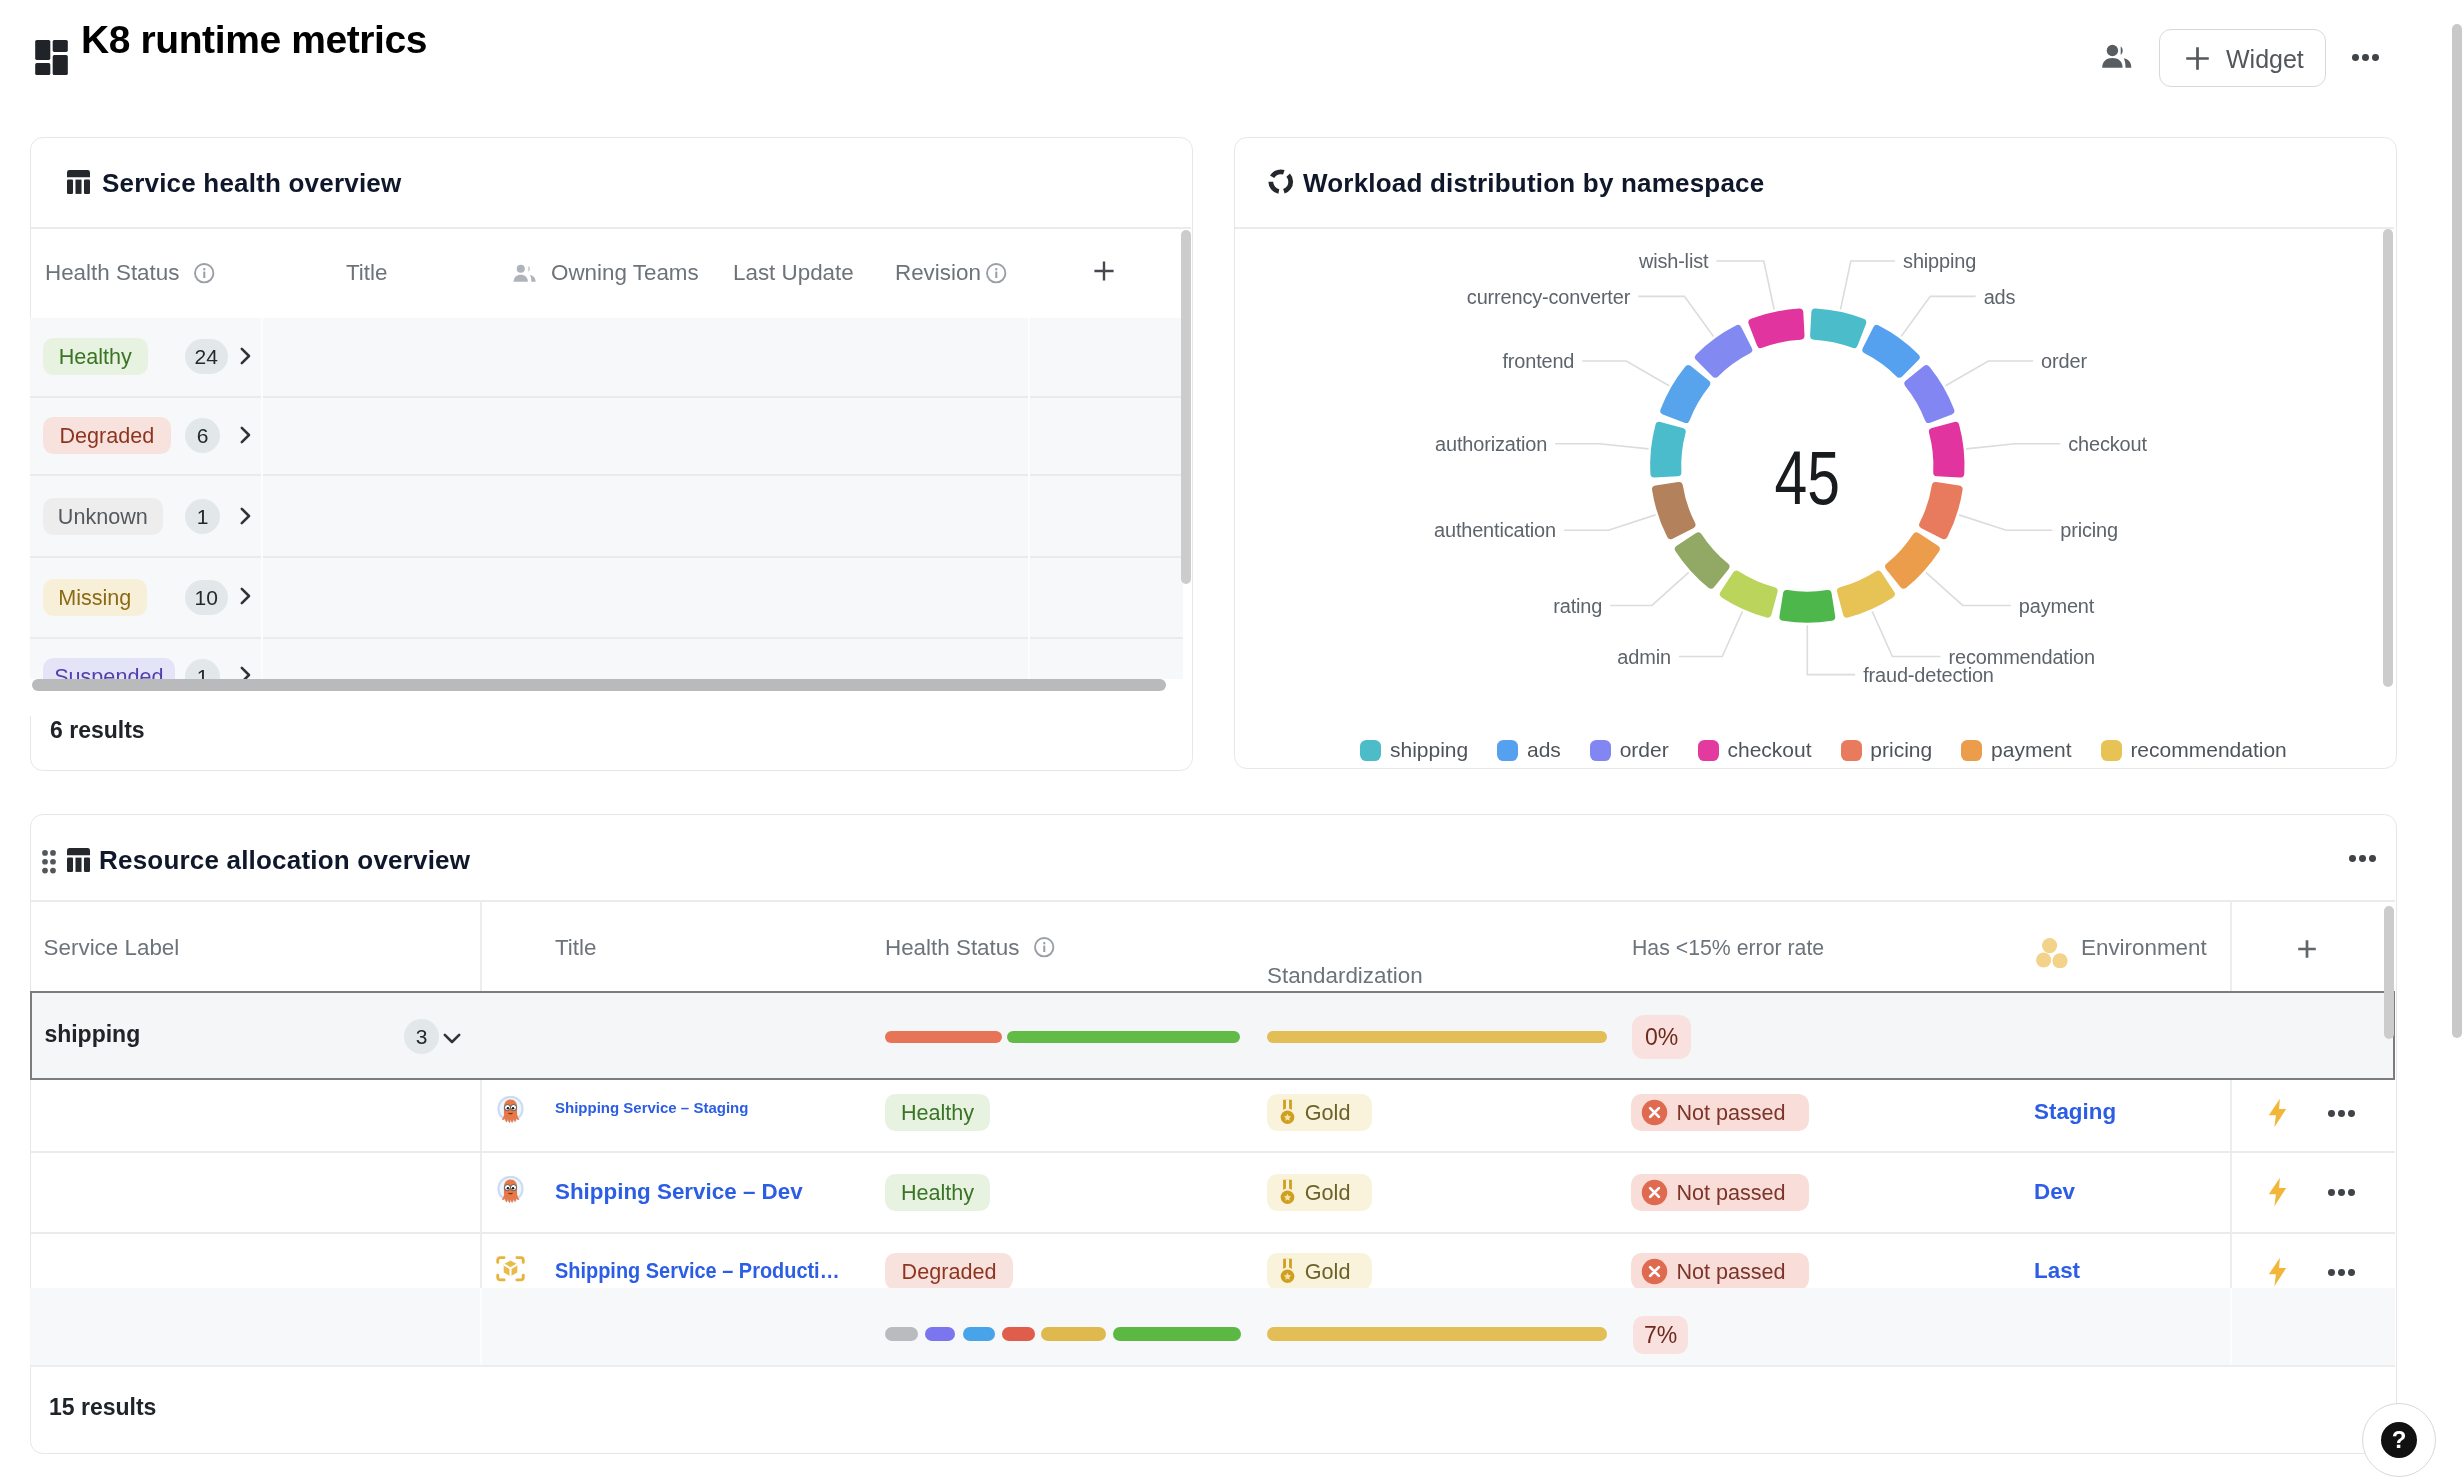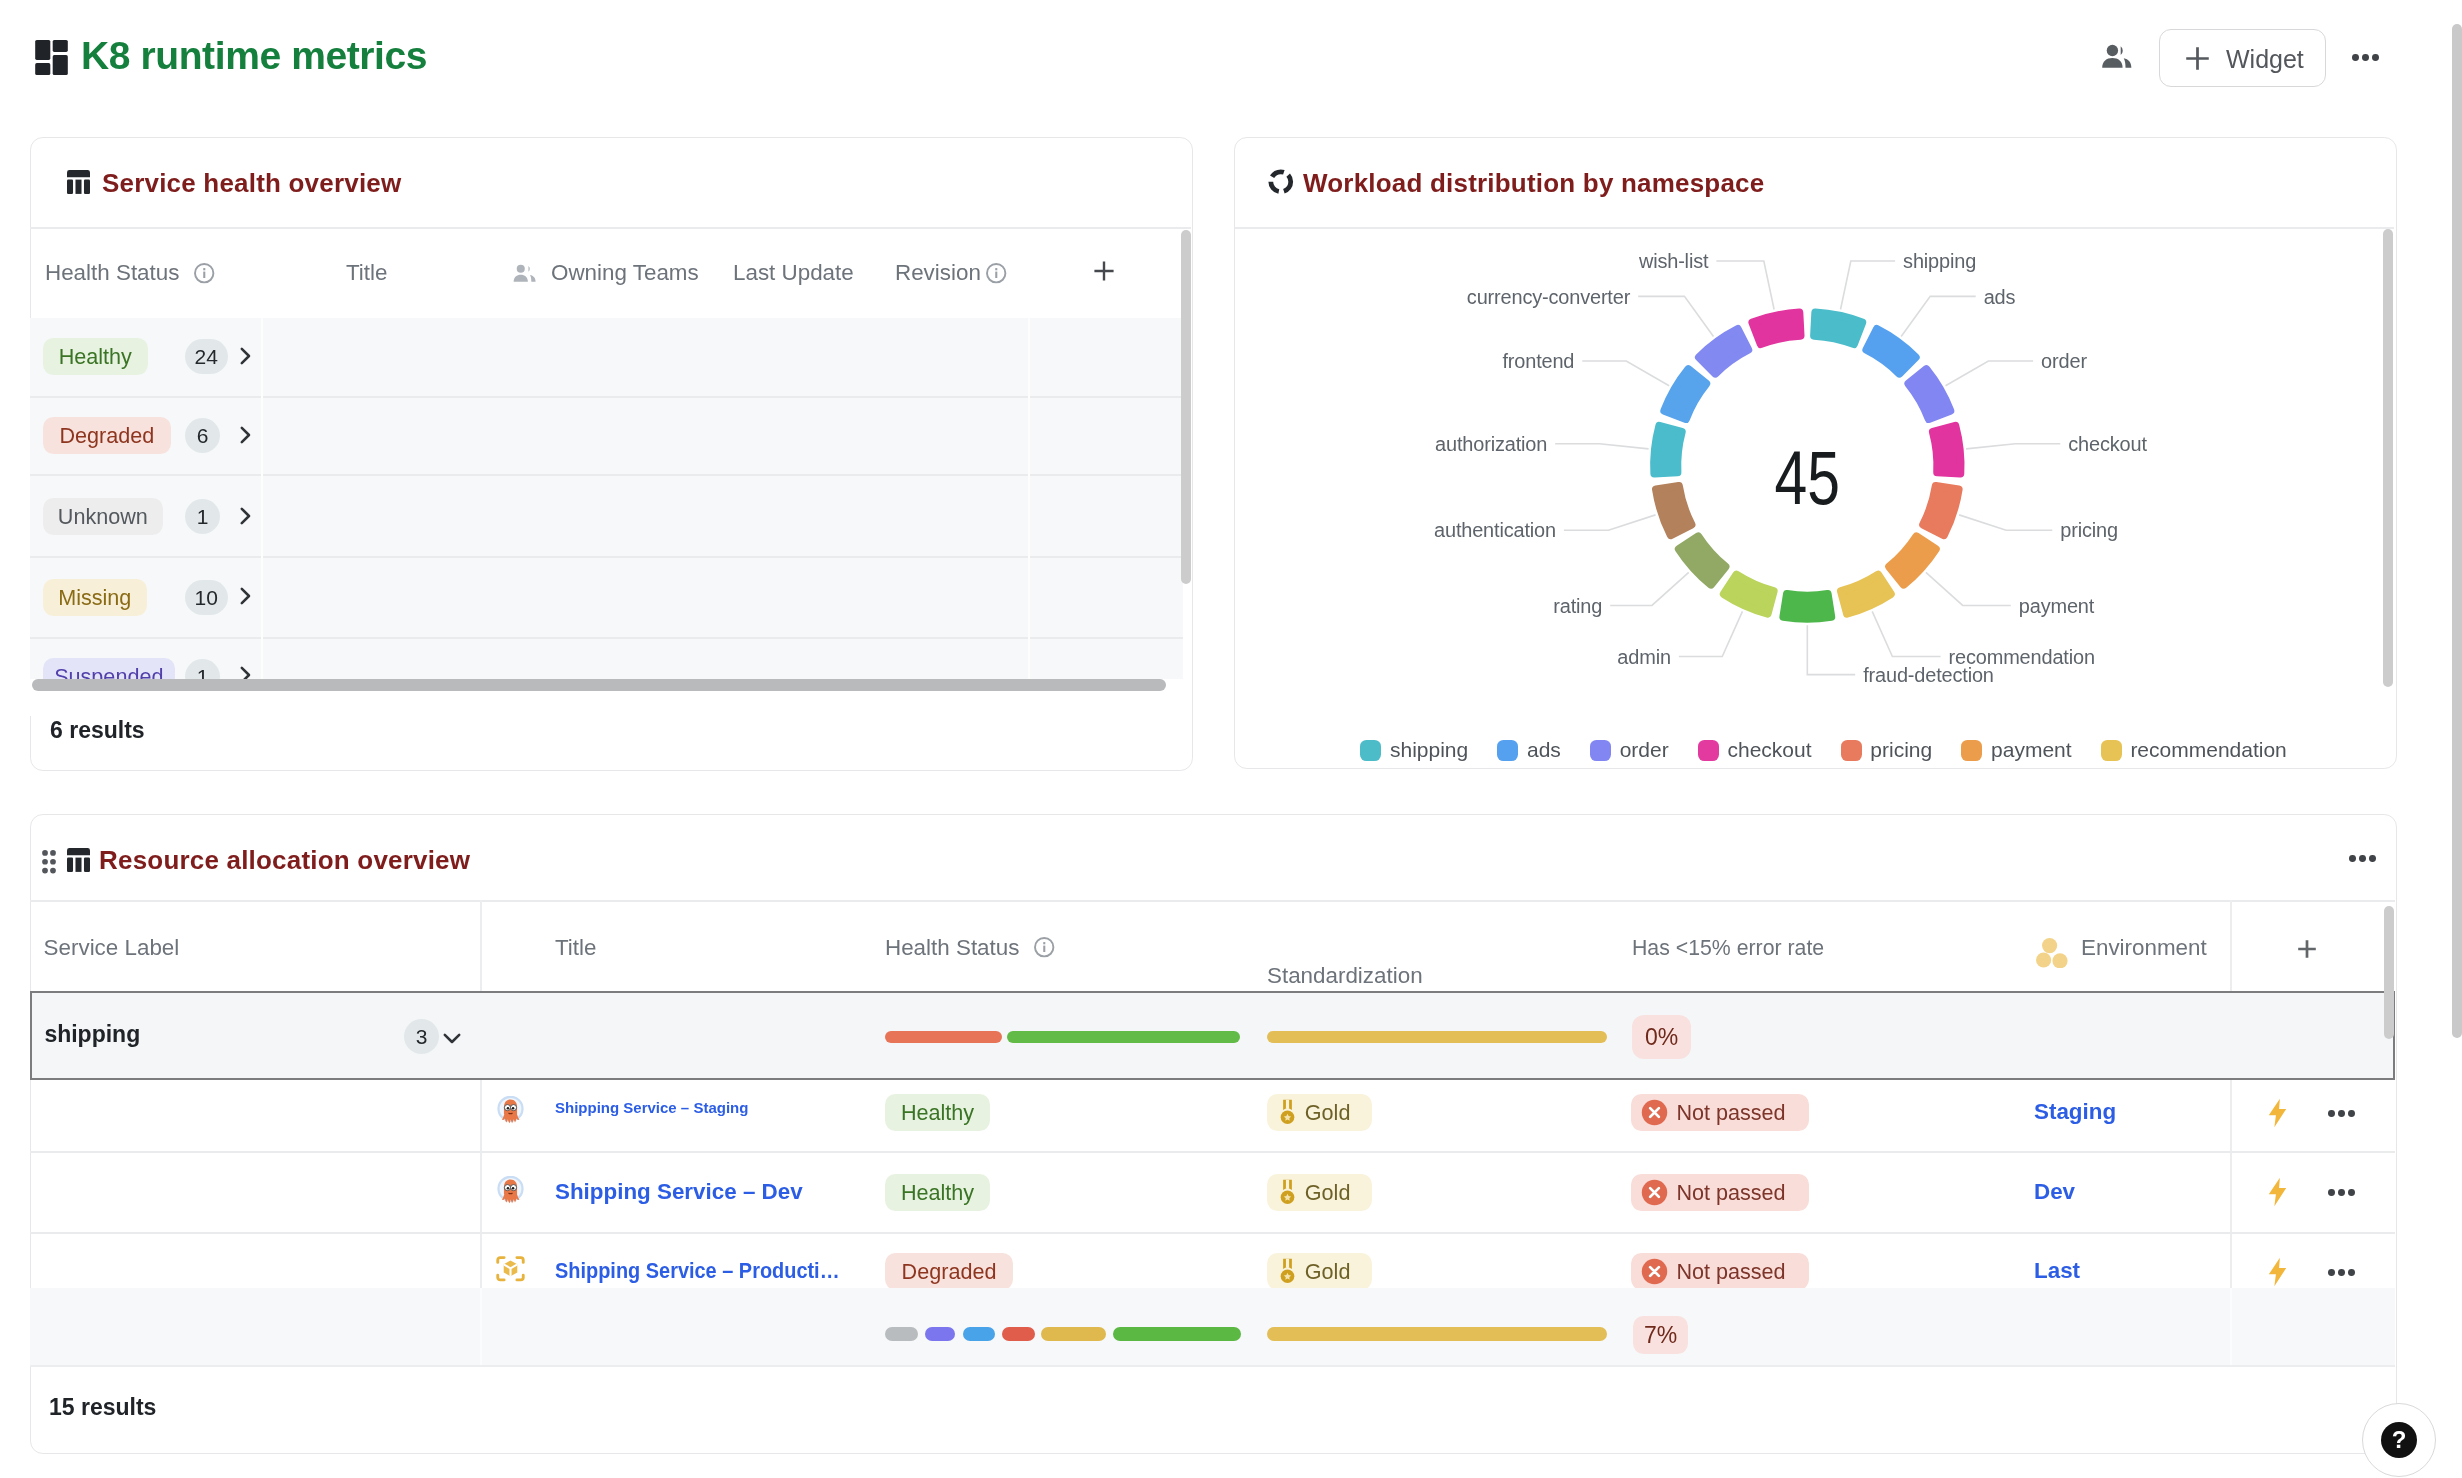--- a/index.html
+++ b/index.html
@@ -1,21 +1,21 @@
 <!DOCTYPE html>
 <html style="font-size:12.8px"><head>
 <meta charset="utf-8">
 <style>
 * { margin:0; padding:0; box-sizing:border-box; }
 html,body { width:2462px; height:1479px; background:#ffffff; overflow:hidden;
   font-family:"Liberation Sans", sans-serif; }
 #page { position:relative; width:2462px; height:1479px; background:#fff; }
 .abs { position:absolute; }
 .card { position:absolute; background:#fff; border:1.6px solid #e7e7e9; border-radius:12.8px; }
-.ctitle { position:absolute; font-size:26px; font-weight:bold; color:#7f1d1d; letter-spacing:0.2px; }
+.ctitle { position:absolute; font-size:26px; font-weight:bold; color:#0f172a; letter-spacing:0.2px; }
 .hdrtxt { position:absolute; font-size:22.4px; color:#6d737a; white-space:nowrap; }
 .badge { position:absolute; height:37px; border-radius:10.4px; font-size:21.6px;
   display:flex; align-items:center; justify-content:center; white-space:nowrap; }
 .cnt { position:absolute; height:35px; min-width:35px; padding:0 9.6px; border-radius:17.6px;
   background:#e2e8ea; color:#24282c; font-size:21px; display:flex; align-items:center; justify-content:center; }
 .rowline { position:absolute; height:1.6px; background:#eaebed; }
 .vline { position:absolute; width:1.6px; background:#ebedef; }
 .bar { position:absolute; height:12px; border-radius:6.4px; }
 .bar2 { position:absolute; height:14.4px; border-radius:7.2px; }
 .link { color:#2c5de5; font-weight:bold; }
@@ -28,21 +28,21 @@
 </head>
 <body>
 <div id="page">
 
 <svg class="abs" style="left:35px; top:40px;" width="33" height="35" viewBox="0 0 41 44">
   <rect x="0" y="0" width="19" height="25" rx="2" fill="#202428"></rect>
   <rect x="0" y="29" width="19" height="15" rx="2" fill="#202428"></rect>
   <rect x="22" y="0" width="19" height="15" rx="2" fill="#202428"></rect>
   <rect x="22" y="19" width="19" height="25" rx="2" fill="#202428"></rect>
 </svg>
-<div class="abs" style="left:81px; top:34px; font-size:39px; font-weight:bold; color:#15803d; letter-spacing:-0.4px;">K8 runtime metrics</div>
+<div class="abs" style="left:81px; top:18px; font-size:39px; font-weight:bold; color:#000000; letter-spacing:-0.4px;">K8 runtime metrics</div>
 
 <svg class="abs" style="left:2100px; top:44px;" width="35" height="25.5" viewBox="0 0 24 17">
   <circle cx="8.5" cy="4.2" r="3.9" fill="#585d62"></circle>
   <path d="M1.5 16 C1.5 11.5 4.5 9.3 8.5 9.3 C12.5 9.3 15.5 11.5 15.5 16 Z" fill="#585d62"></path>
   <path d="M14.2 1.3 a3.9 3.9 0 0 1 0 6 Z M16.3 9.6 c3.2 0.6 5.2 2.8 5.2 6.4 l-4 0 c0-2.6-0.3-4.6-1.2-6.4 Z" fill="#585d62"></path>
 </svg>
 
 <div class="abs" style="left:2159px; top:29px; width:167px; height:58px; border:1.6px solid #d8d8da; border-radius:12px;"></div>
 <svg class="abs" style="left:2183px; top:44px;" width="29" height="29" viewBox="0 0 36 36">
   <path d="M18 4 V32 M4 18 H32" stroke="#55595e" stroke-width="3.4" fill="none"></path>

